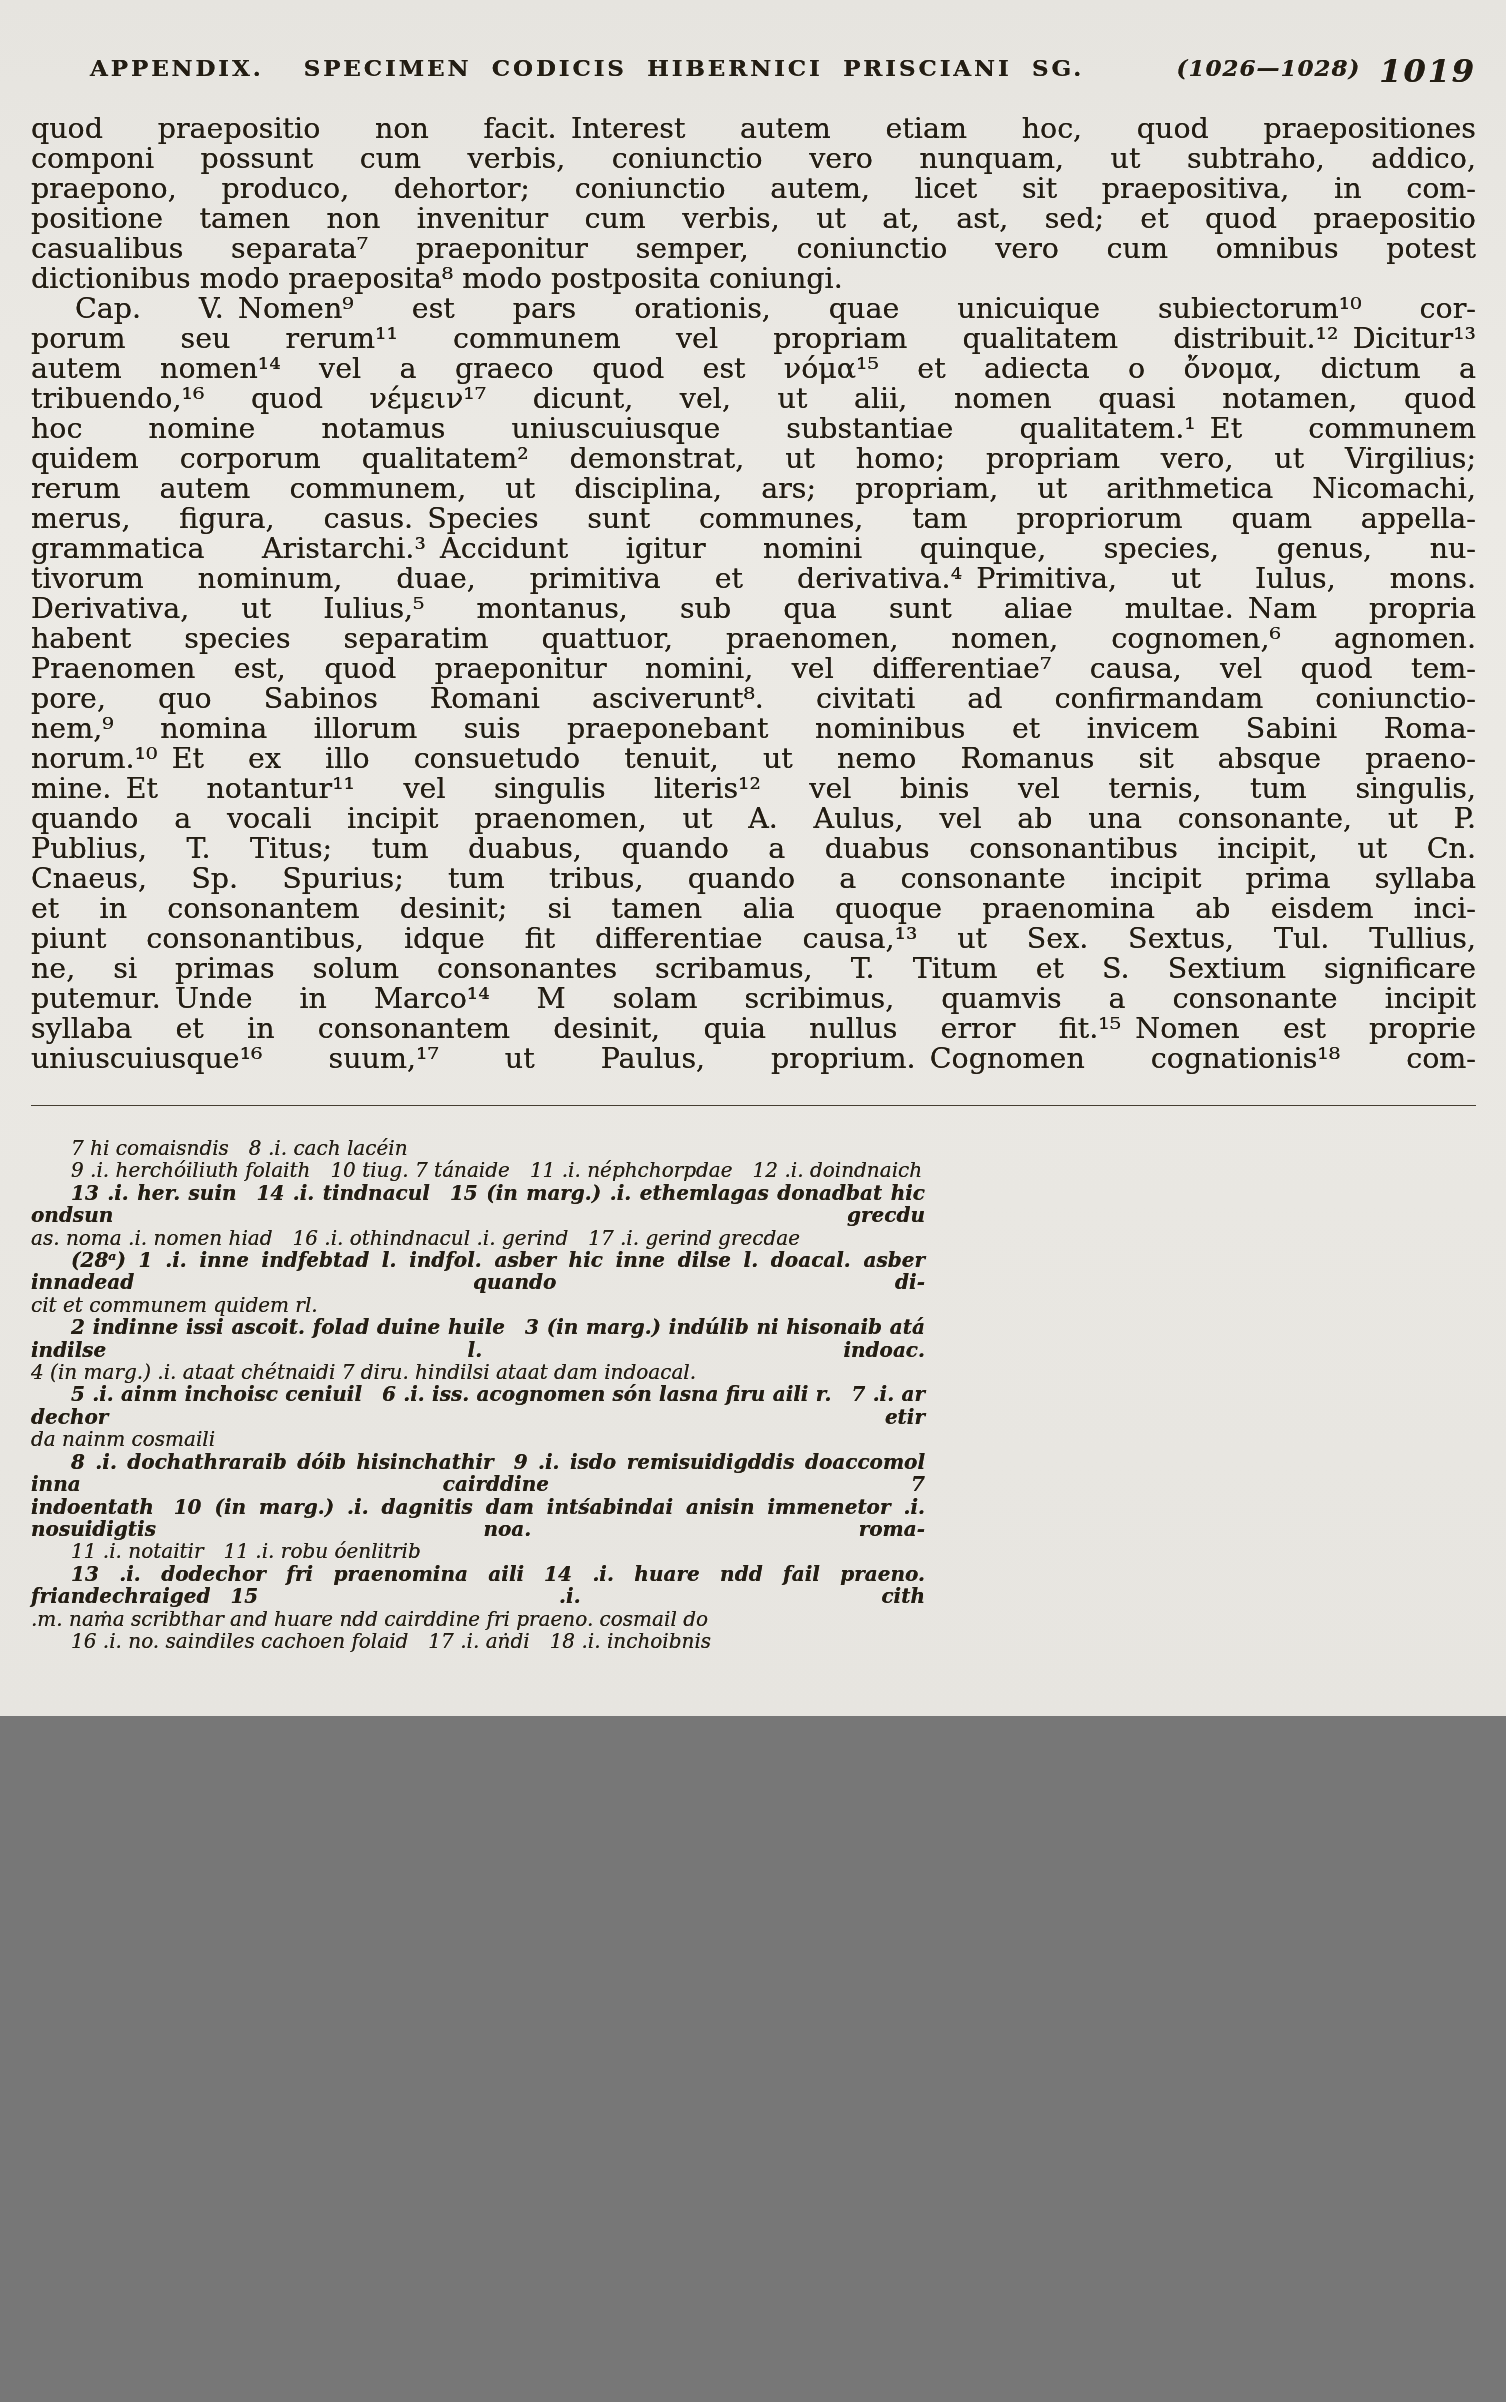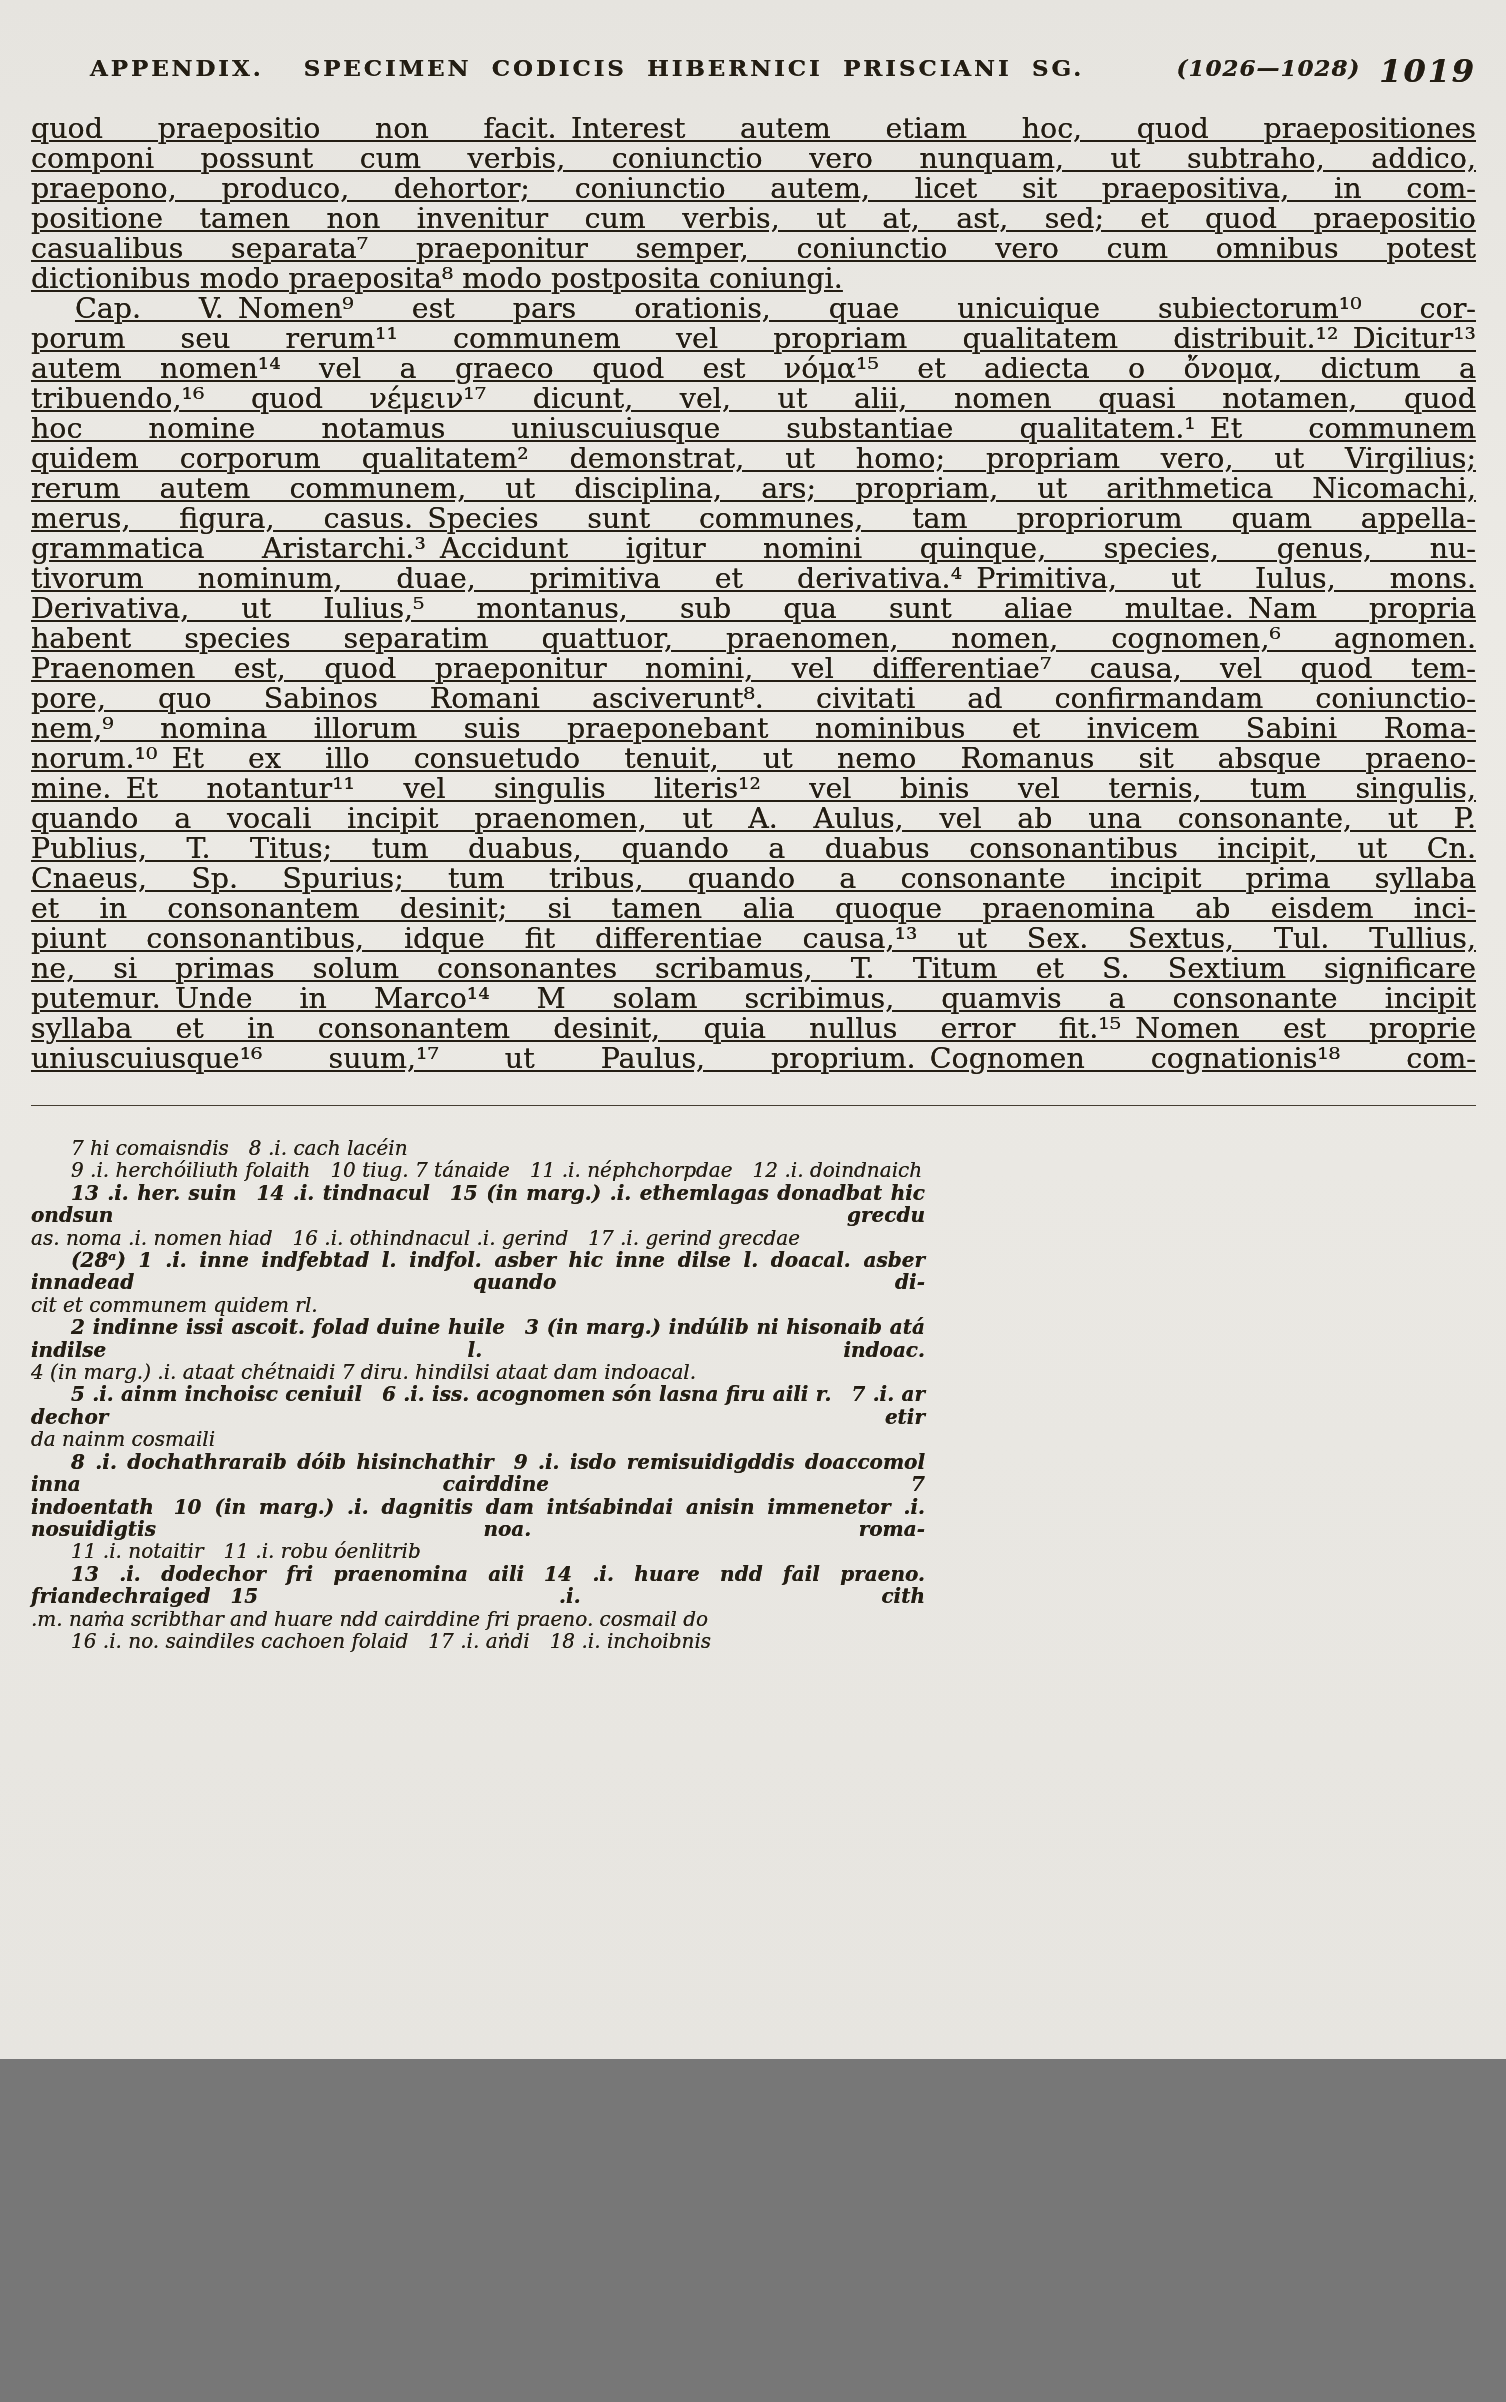--- a/index.html
+++ b/index.html
@@ -1,20 +1,20 @@
 <!DOCTYPE html>
 <html style="font-size:15px"><head>
 <meta charset="utf-8">
 <style>
   html, body { margin: 0; padding: 0; background: #777; }
 
   .page {
     position: relative;
     width: 1507px;
-    height: 2059px;
+    height: 1716px;
     margin: 0 auto;
     box-sizing: border-box;
     padding: 44px 31px 0 31px;
     background: linear-gradient(180deg, #e6e4df 0%, #eceae5 30%, #e9e7e2 70%, #e7e5e0 100%);
     font-family: "DejaVu Serif", "Liberation Serif", serif;
     color: #231d13;
     overflow: hidden;
     text-shadow: 0 0 0.6px rgba(35, 28, 18, 0.85);
   }
 
@@ -36,21 +36,20 @@
   }
   .header-right-group { display: flex; align-items: center; gap: 19px; font-style: italic; }
   .header-folio { font-size: 23px; letter-spacing: 1px; white-space: nowrap; }
   .header-pagenum { font-size: 32px; letter-spacing: 1.9px; white-space: nowrap; margin-top: 8px; }
 
   
   .body-text {
     margin-top: 24px;
     font-size: 28.5px;
     line-height: 30px;
-    text-decoration: underline;
   }
   .body-line { text-align: justify; }
   .body-line.just { text-align-last: justify; }
   .body-line.indent { text-indent: 44px; }
 
   
   .footnote-rule {
     margin-top: 31px;
     height: 0;
     border: 0;

